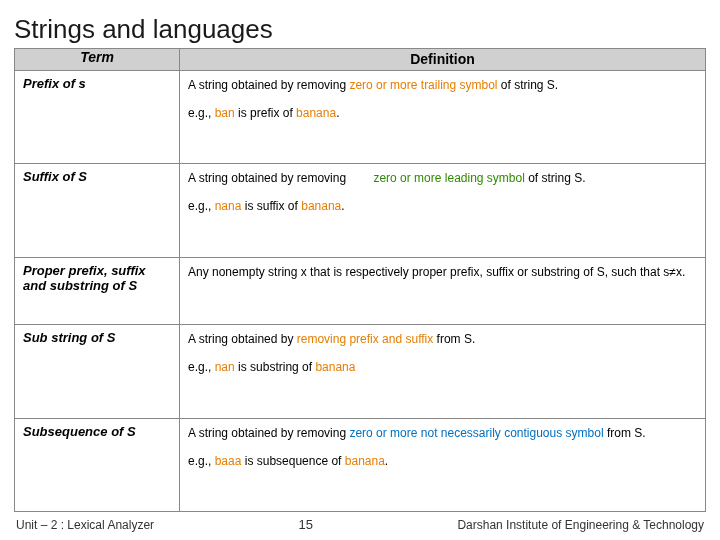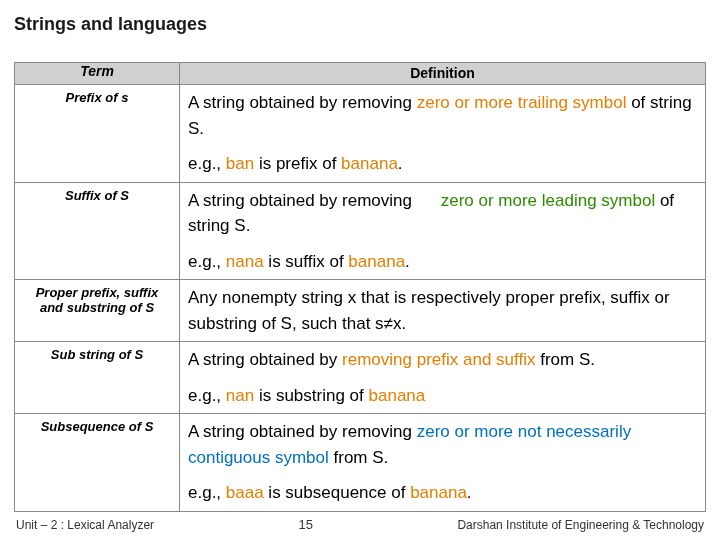--- a/index.html
+++ b/index.html
@@ -15,24 +15,24 @@
 
     .page-container {
       width: 720px;
       height: 540px;
       padding: 14px 14px 6px 14px;
       display: flex;
       flex-direction: column;
     }
 
     .page-title {
-      font-size: 18px;
-      font-weight: bold;
+      font-size: 26px;
+      font-weight: normal;
       color: #1a1a1a;
-      margin-bottom: 27px;
+      margin-bottom: 3px;
     }
 
     .main-table {
       width: 100%;
       border-collapse: collapse;
       border: 1px solid #888;
       flex: 1;
     }
 
     .main-table th, .main-table td {
@@ -44,29 +44,28 @@
     .main-table thead th {
       background: #d0d0d0;
       font-weight: bold;
       text-align: center;
       font-size: 14px;
       padding: 0 8px;
     }
 
     .term-col {
       width: 165px;
-      text-align: center;
       font-style: italic;
       font-weight: bold;
       vertical-align: middle;
       font-size: 13px;
     }
 
     .def-col {
-      font-size: 17px;
+      font-size: 12px;
       line-height: 1.5;
     }
 
     .def-col p {
       margin: 0;
     }
 
     .def-col .example {
       margin-top: 10px;
     }

